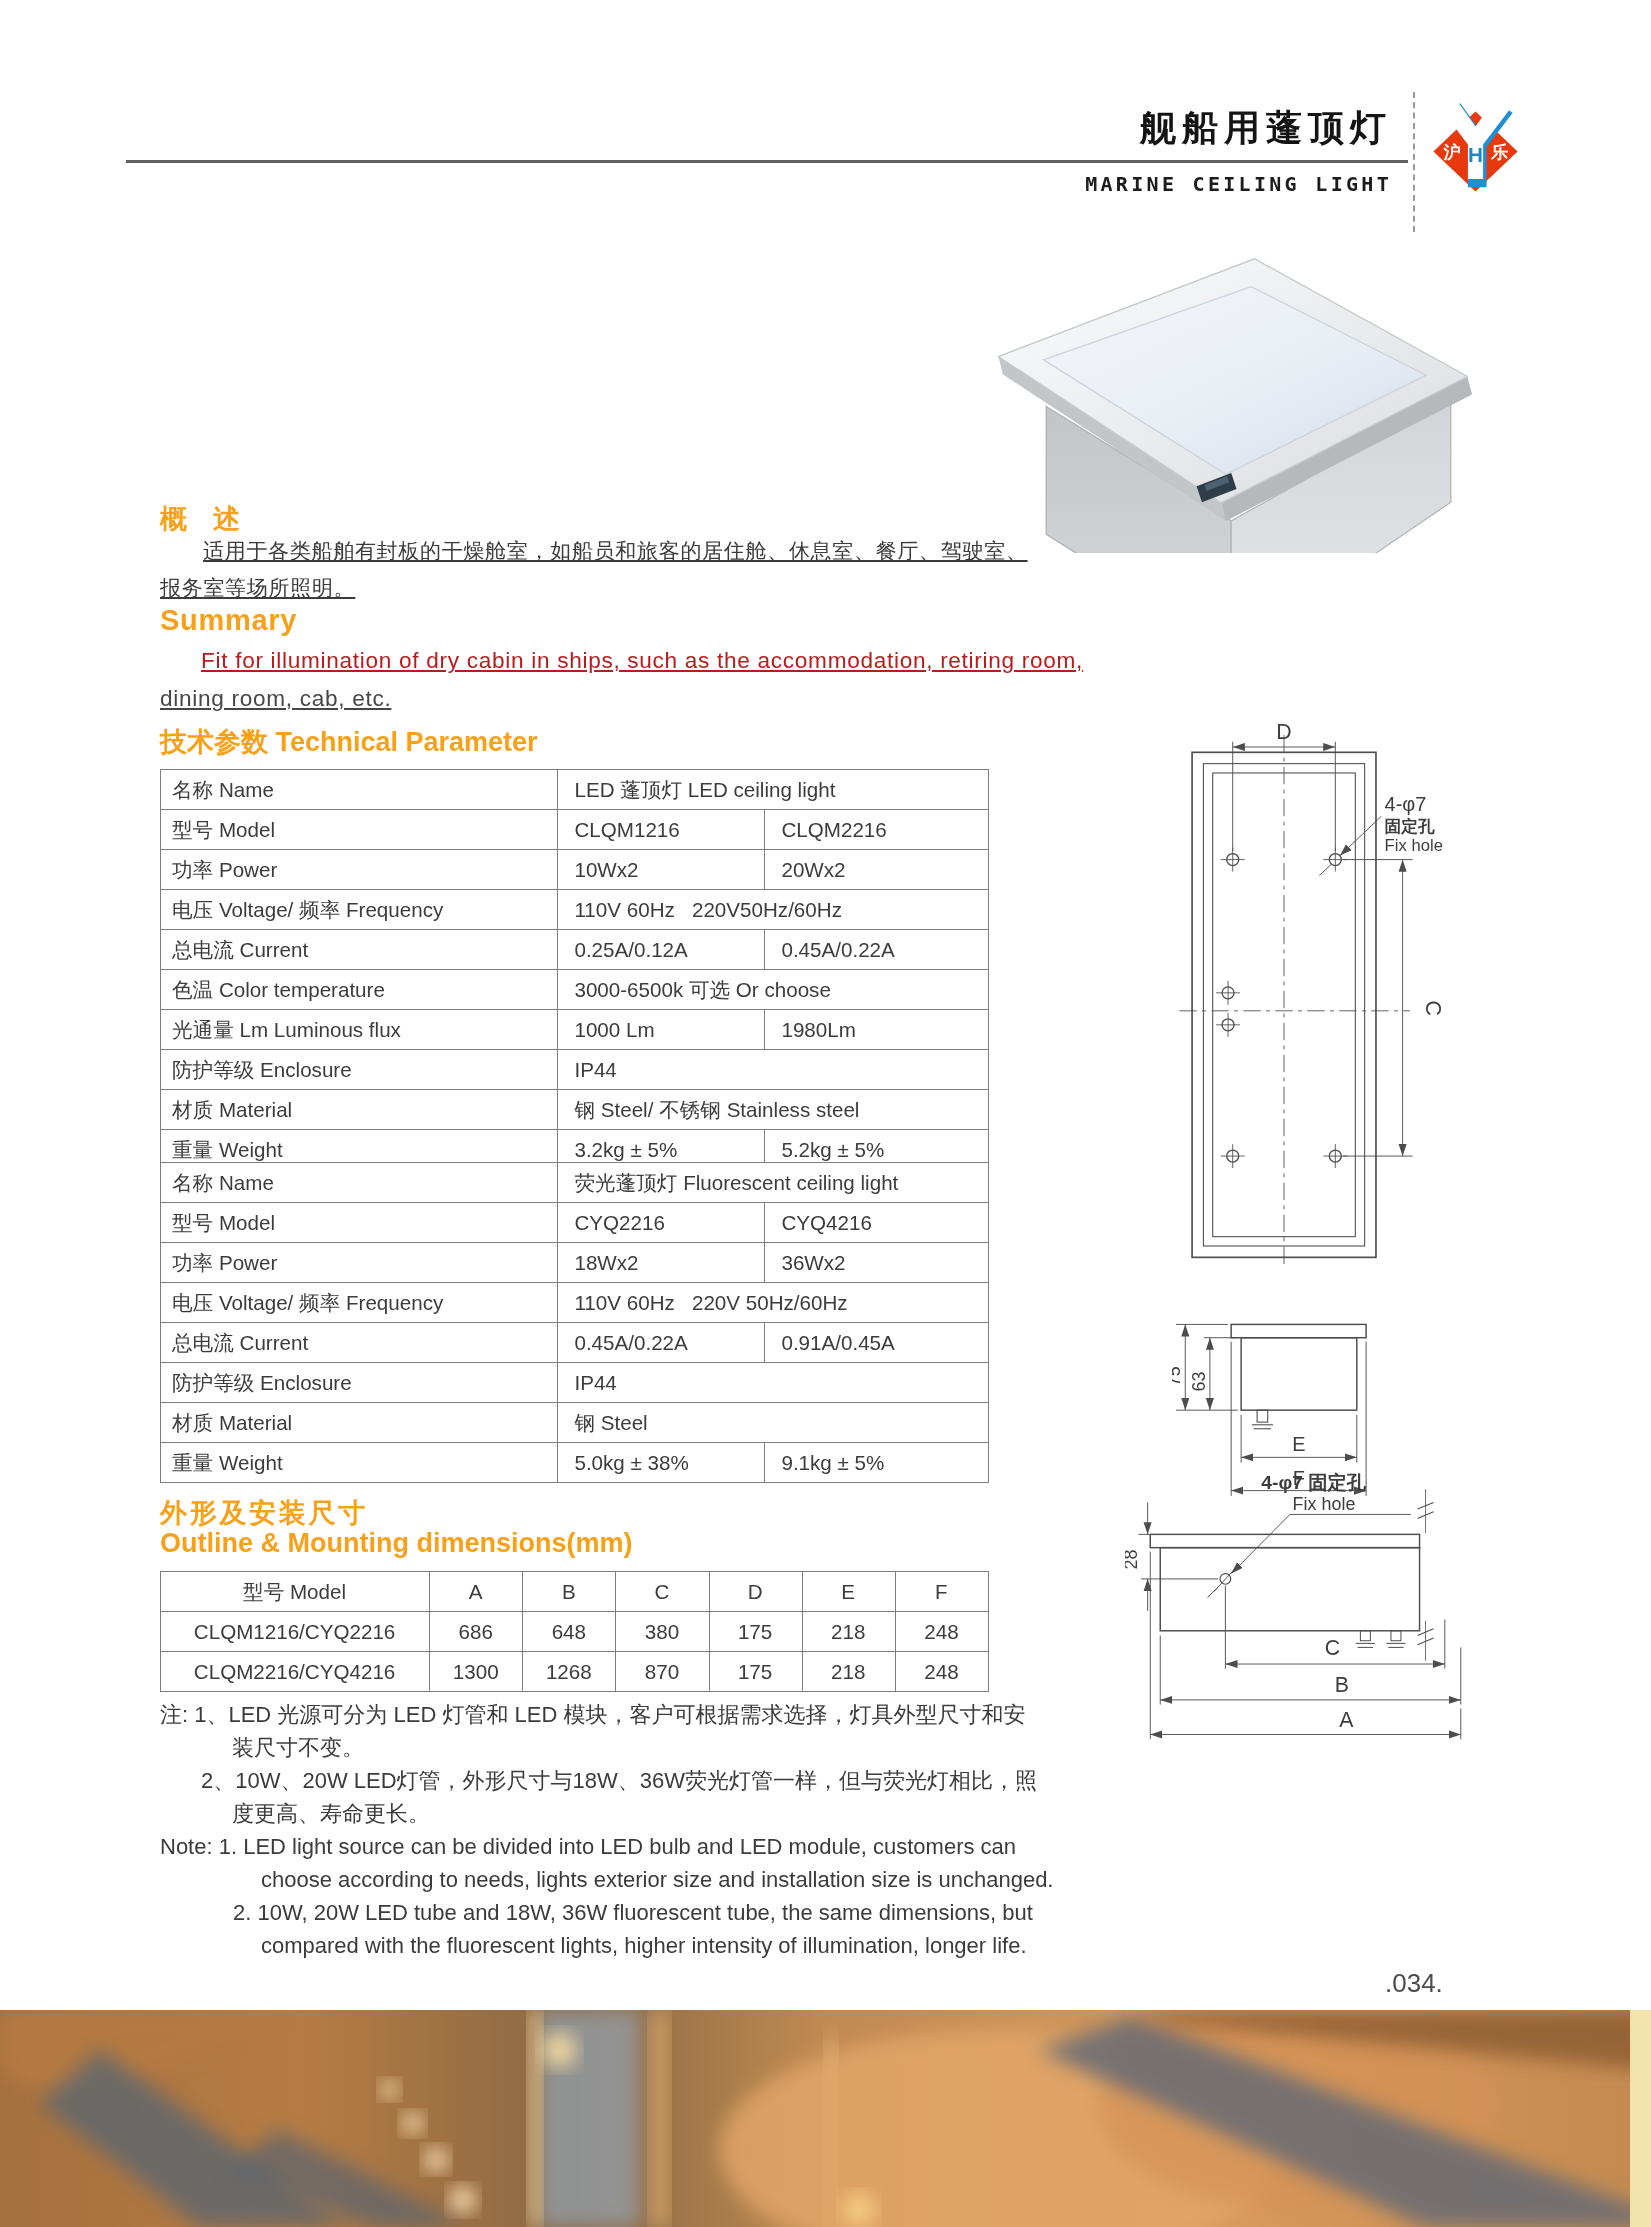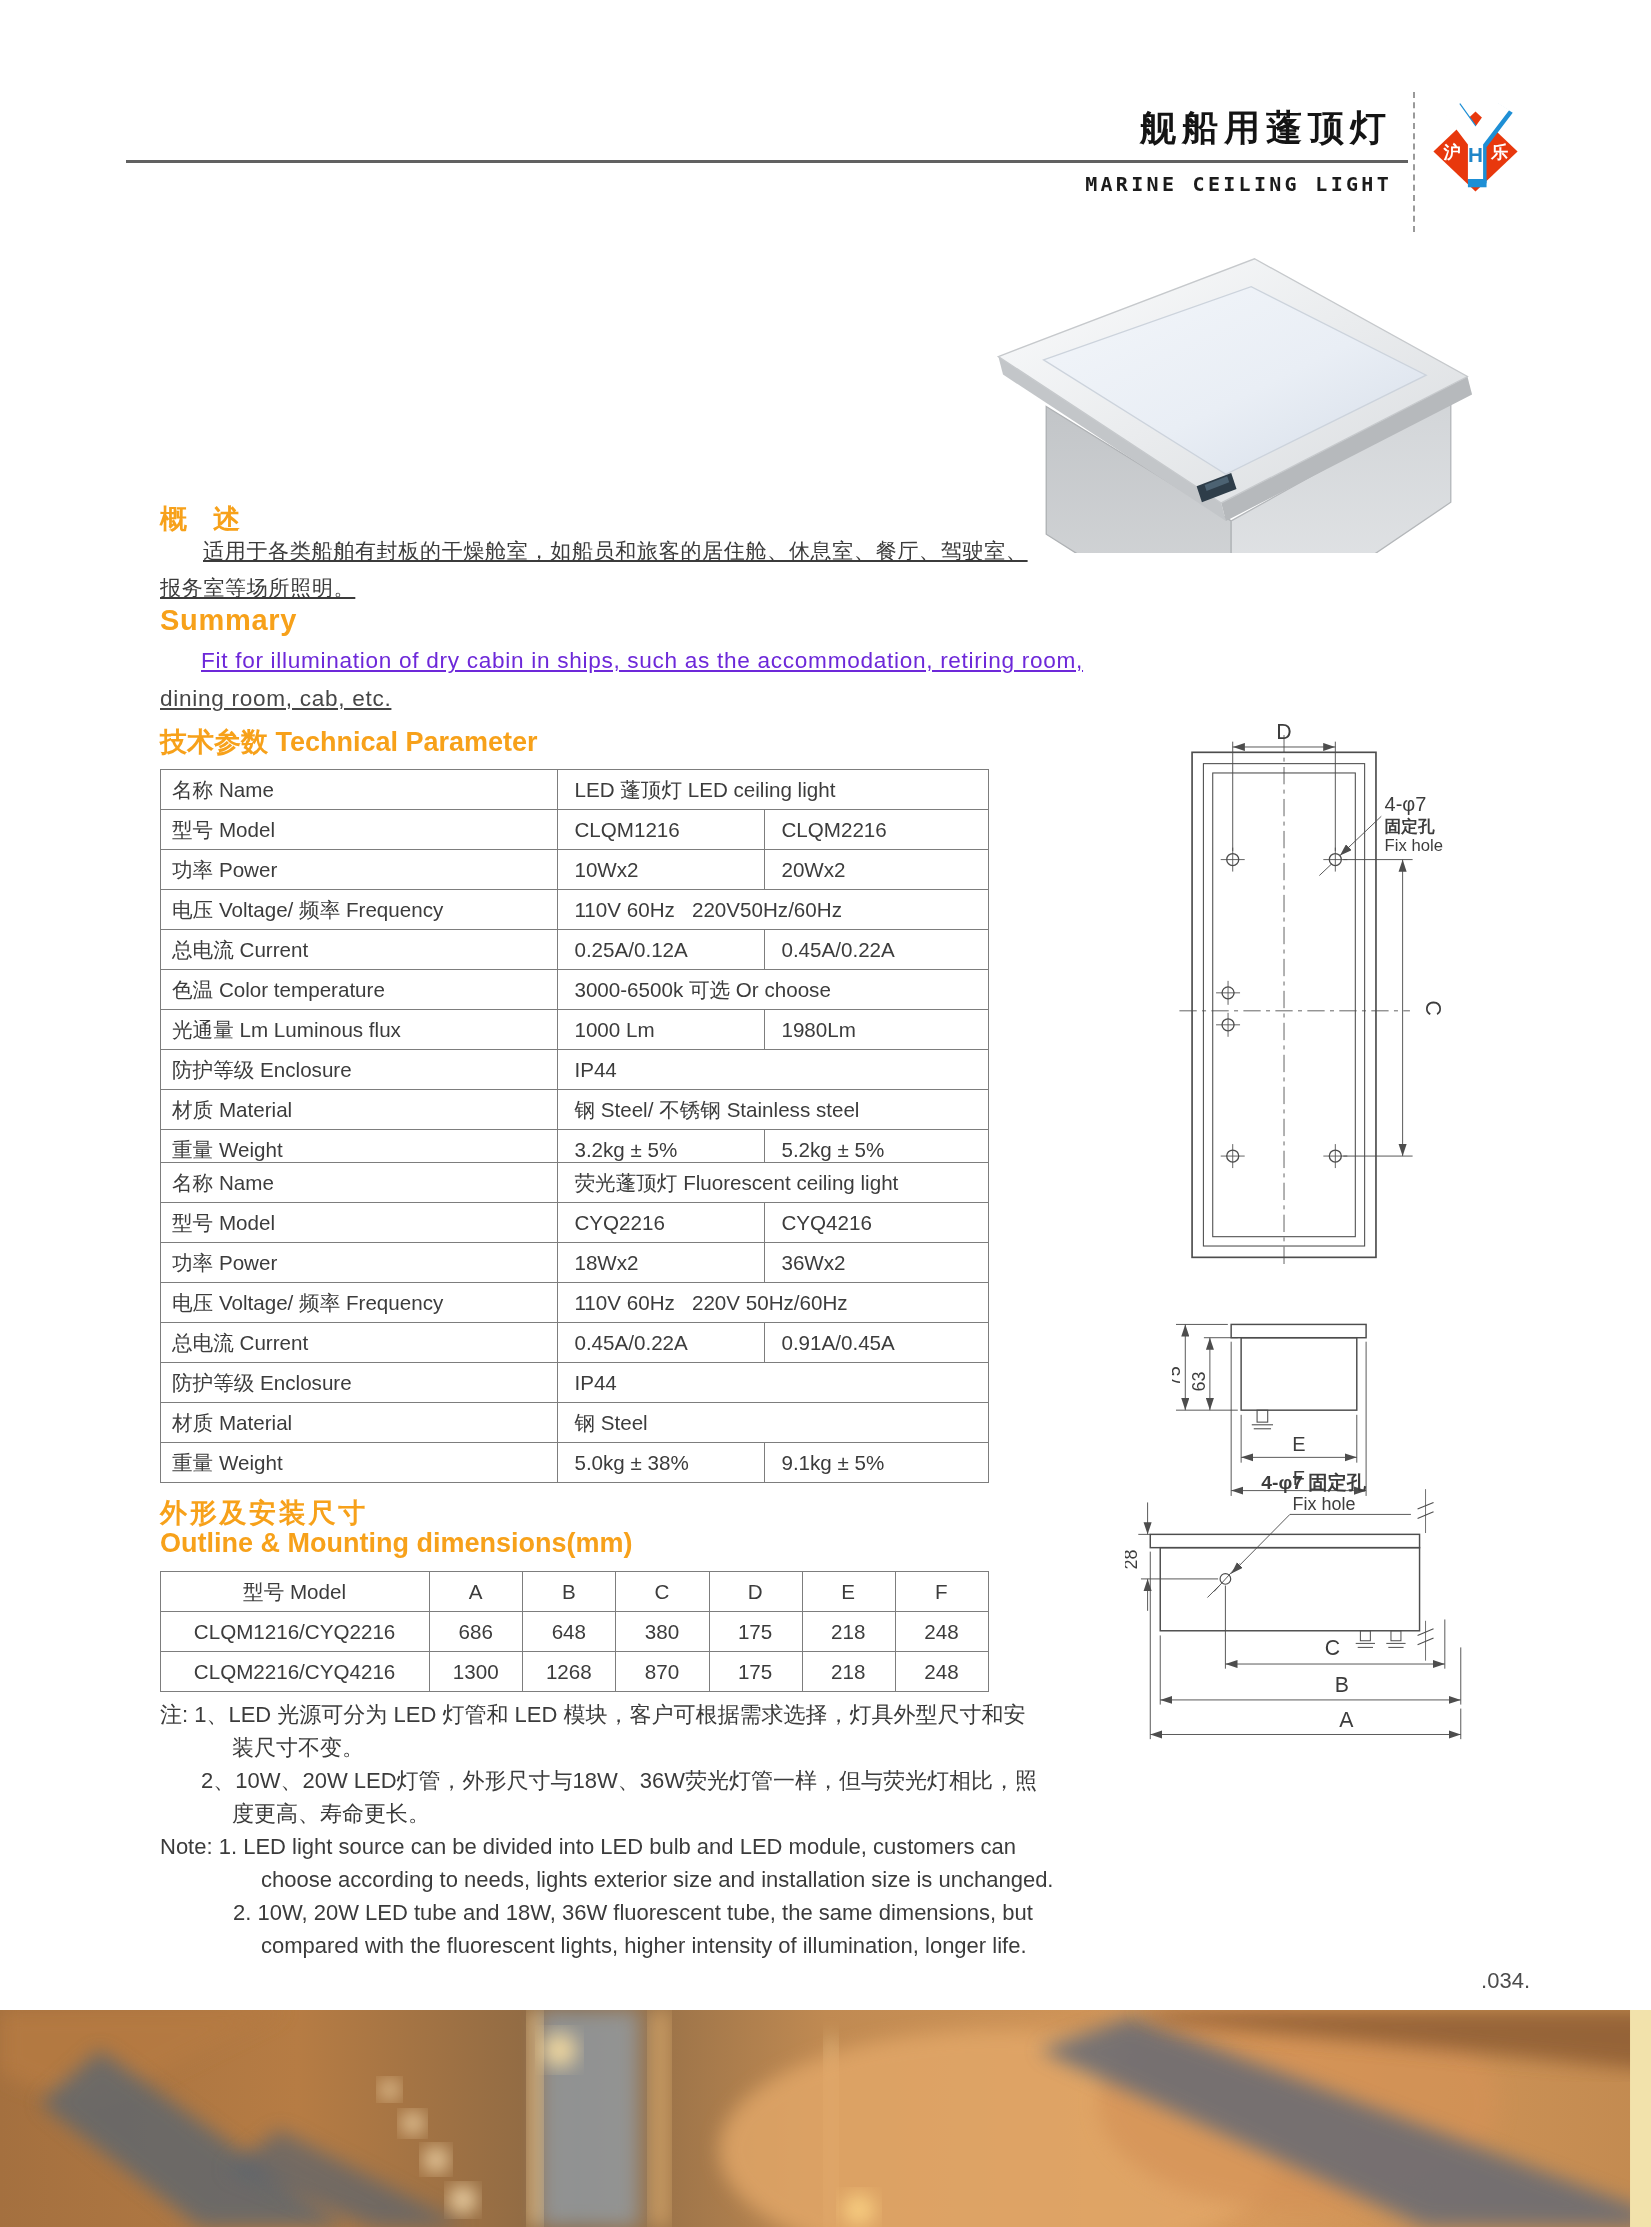--- a/index.html
+++ b/index.html
@@ -18,21 +18,21 @@
   .orange{color:#F7A11A; font-weight:800;}
   .h-gaishu{left:160px; top:501px; font-size:27px; letter-spacing:9.3px;}
   .h-summary{left:160px; top:604px; font-size:29px; letter-spacing:0.7px;}
   .h-tech{left:160px; top:724px; font-size:27px;}
   .h-outline-zh{left:160px; top:1495px; font-size:27px; letter-spacing:2.7px;}
   .h-outline-en{left:160px; top:1528px; font-size:27px;}
   
   .pline{font-size:21px; color:#3b3b3b; letter-spacing:0.7px; white-space:pre;text-decoration:underline;}
   .pz1{left:160px; top:537px; padding-left:43px;}
   .pz2{left:160px; top:574px;}
-  .pe1{left:160px; top:648px; padding-left:41px; font-size:22.6px; color:#6d28d9;}
+  .pe1{left:160px; top:648px; padding-left:41px; font-size:22.6px; color:#b91c1c;}
   .pe2{left:160px; top:686px; font-size:22.6px; color:#464646;}
   
   table.spec{border-collapse:collapse; width:829px; table-layout:fixed; background:#fff;}
   table.spec td, table.spec th{
     border:1.3px solid #7d7d7d; font-size:20.6px; color:#3c3c3c; font-weight:normal;
     height:37px; vertical-align:middle; white-space:pre; overflow:hidden;
   }
   td.lab{padding-left:11px; text-align:left;}
   td.val{padding-left:16px; text-align:left;}
   .t1{left:160px; top:769px;}
@@ -40,21 +40,21 @@
   .t3{left:160px; top:1571px;}
   table.dim td, table.dim th{text-align:center; padding-left:0; height:37px;}
   
   .notes{left:160px; top:1698px; width:885px;}
   .note-line{font-size:22px; line-height:33px; color:#3b3b3b; white-space:pre;}
   .nl1,.nl3{padding-left:72px;}
   .nl2{padding-left:41px;}
   .nl5,.nl7{padding-left:101px;}
   .nl6{padding-left:73px;}
   
-  .page-num{left:1423px; top:1968px; width:107px; text-align:right; font-size:22px; color:#4c4c4c;}
+  .page-num{left:1385px; top:1968px; width:107px; text-align:left; font-size:26px; color:#4c4c4c;}
   .strip{left:0; top:2010px;}
   svg text{font-family:"Liberation Sans", sans-serif;}
 </style>
 </head>
 <body>
 
 <div class="page">
 
   <div class="abs title-zh">舰船用蓬顶灯</div>
   <div class="abs header-line"></div>

